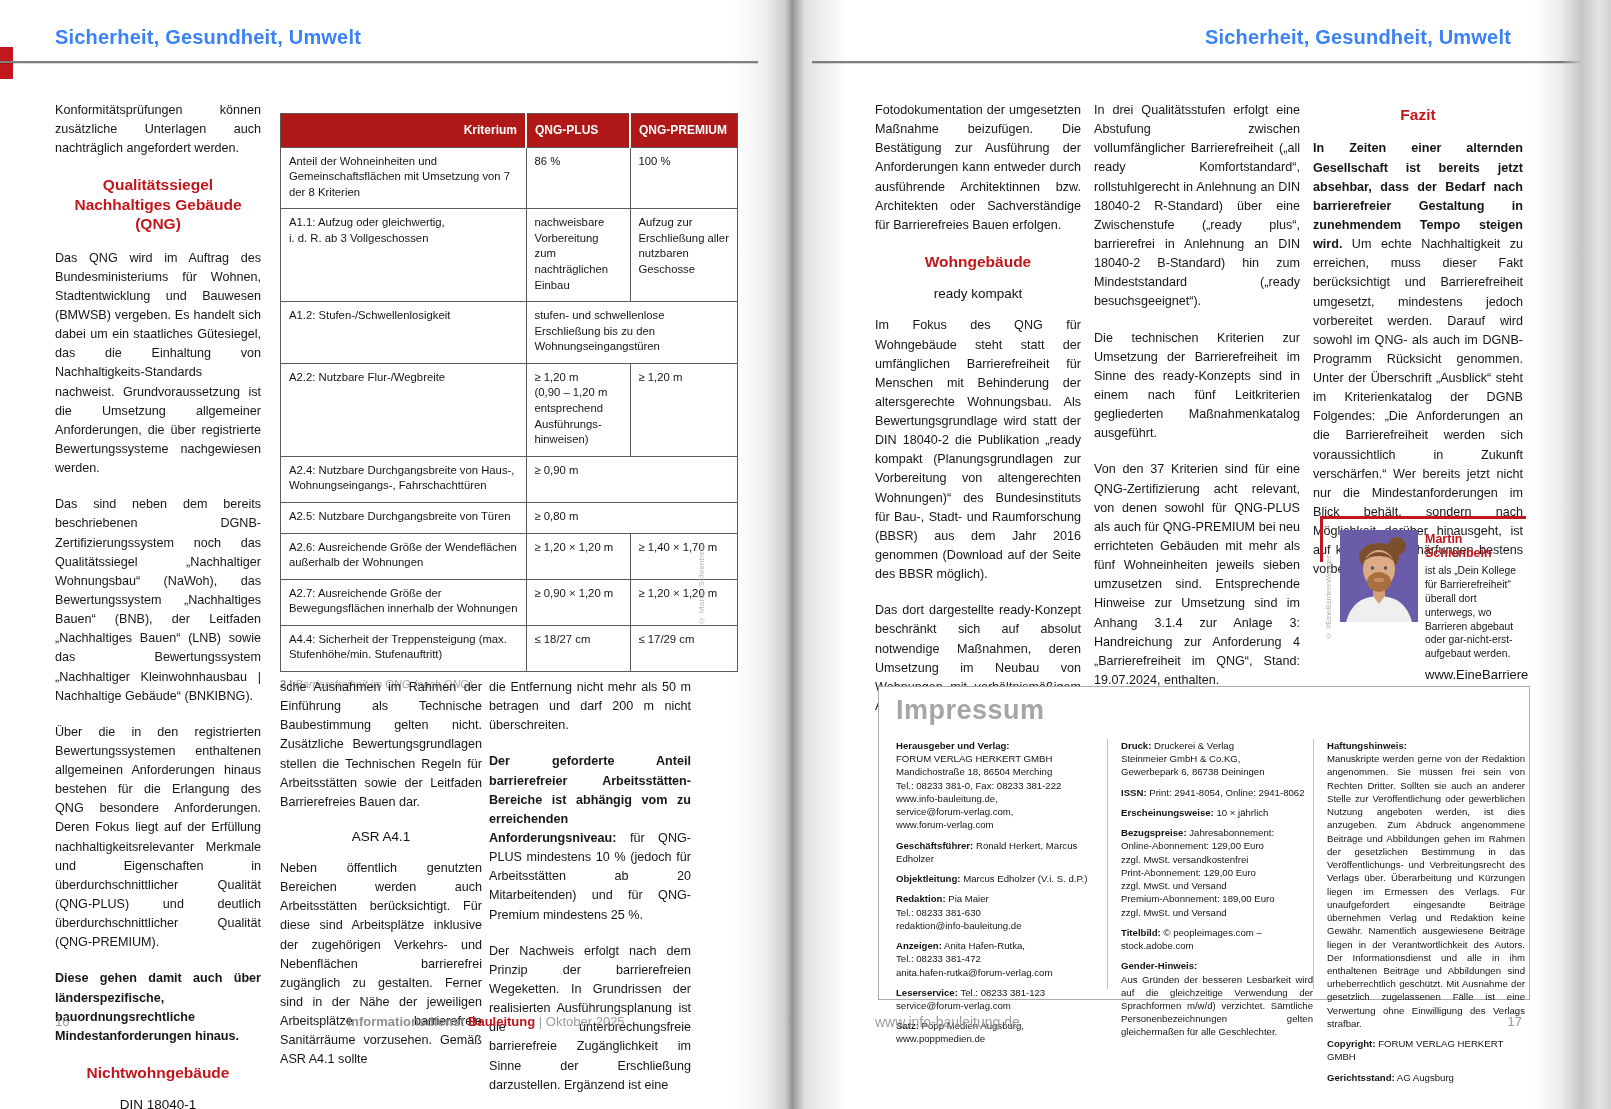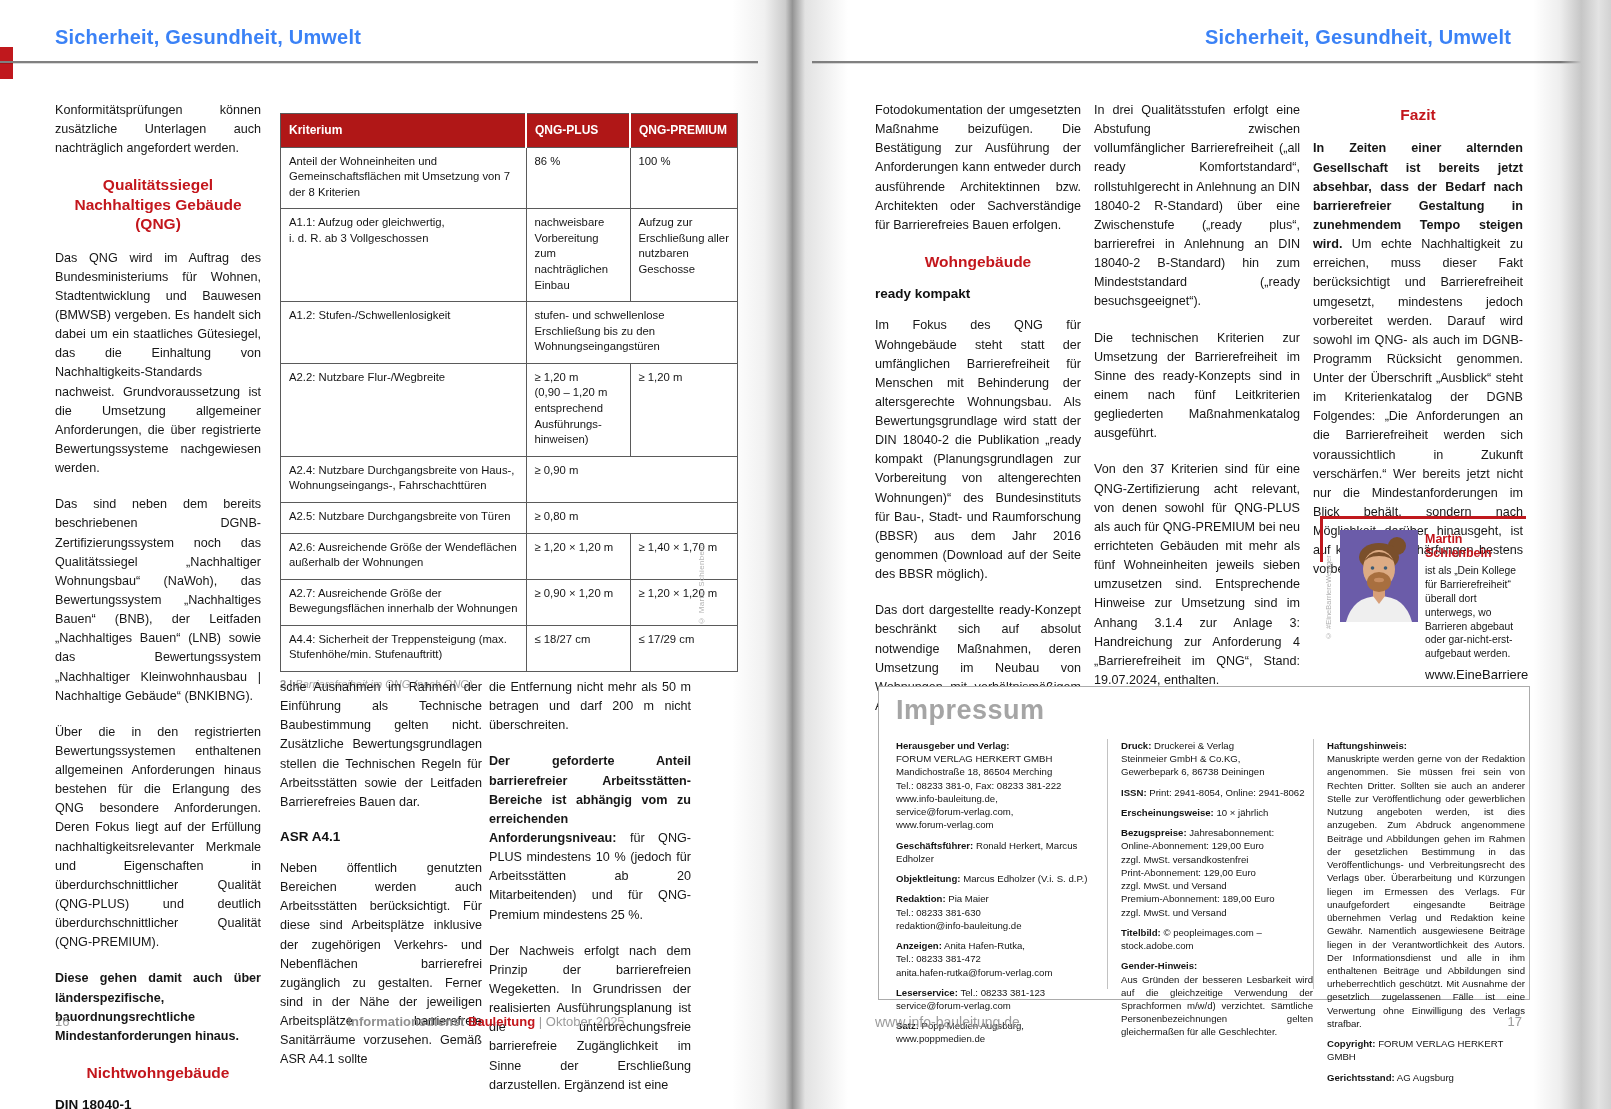--- a/index.html
+++ b/index.html
@@ -21,29 +21,29 @@
     background:linear-gradient(to right,rgba(255,255,255,0) 0%,rgba(110,110,110,.10) 28%,rgba(70,70,70,.28) 46%,rgba(40,40,40,.50) 52%,rgba(110,110,110,.20) 63%,rgba(255,255,255,0) 100%);}
   .right-edge{position:absolute;right:0;top:0;width:78px;height:1109px;pointer-events:none;
     background:linear-gradient(to right,rgba(255,255,255,0) 0%,rgba(0,0,0,.07) 35%,#c6c6c6 62%,#e3e3e3 84%,#d2d2d2 100%);}
 
   
   .col{position:absolute;width:206px;}
   .para{margin:0 0 17px 0;font-size:12.6px;line-height:1.52;text-align:justify;color:#161616;}
   .para:last-child{margin-bottom:0;}
   .bold{font-weight:bold;}
   .red-head{margin:4px 0 15px 0;font-size:15.5px;line-height:1.25;font-weight:bold;color:#c3161c;text-align:center;}
-  .sub-head{margin:4px 0 15px 0;font-size:13.5px;font-weight:bold;color:#111;text-align:left;}
+  .sub-head{margin:4px 0 15px 0;font-size:13.5px;font-weight:normal;color:#111;text-align:center;}
   .endmark{color:#c3161c;font-size:11px;}
 
   
   .tbl-wrap{position:absolute;left:280px;top:113px;width:412px;}
   table.qng{border-collapse:collapse;table-layout:fixed;width:412px;font-size:11.3px;line-height:1.38;}
   table.qng th{background:#b01717;color:#fff;text-align:left;font-size:12px;padding:8px 8px;}
   table.qng th+th{border-left:2px solid #fff;}
-  table.qng th:nth-child(1){width:228px;}
+  table.qng th:nth-child(1){width:228px;text-align:right;}
   table.qng th:nth-child(2){width:86px;}
   table.qng th:nth-child(3){width:90px;}
   table.qng td{border:1px solid #5a5a5a;vertical-align:top;padding:6px 8px 8px 8px;white-space:pre-line;margin-top:6px;}
   table.qng{border:1px solid #5a5a5a;}
   .tbl-caption{margin-top:6px;font-size:11px;color:#a2a2a2;}
   .tbl-caption .num{font-weight:bold;font-style:normal;color:#8f8f8f;}
   .tbl-caption .cap{font-style:italic;}
   .vcredit{position:absolute;color:#b2b2b2;font-size:8px;writing-mode:vertical-rl;transform:rotate(180deg);letter-spacing:.3px;}
 
   

